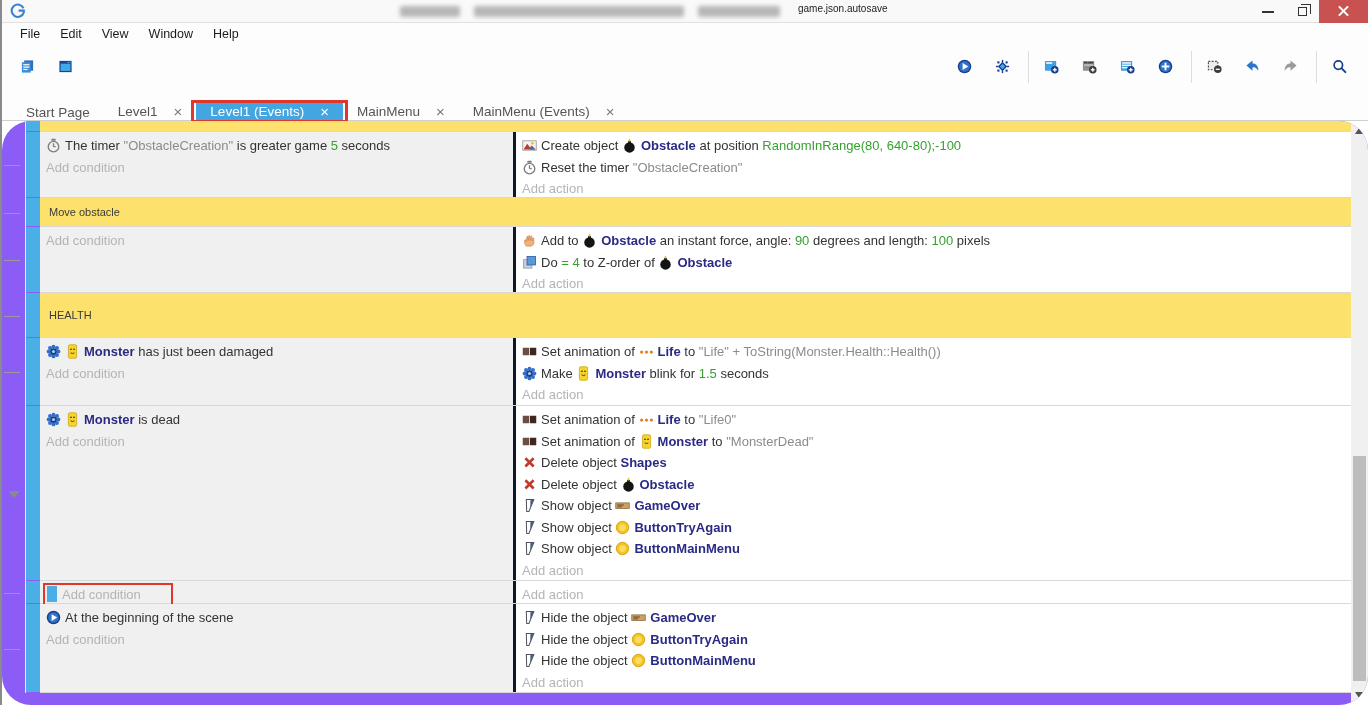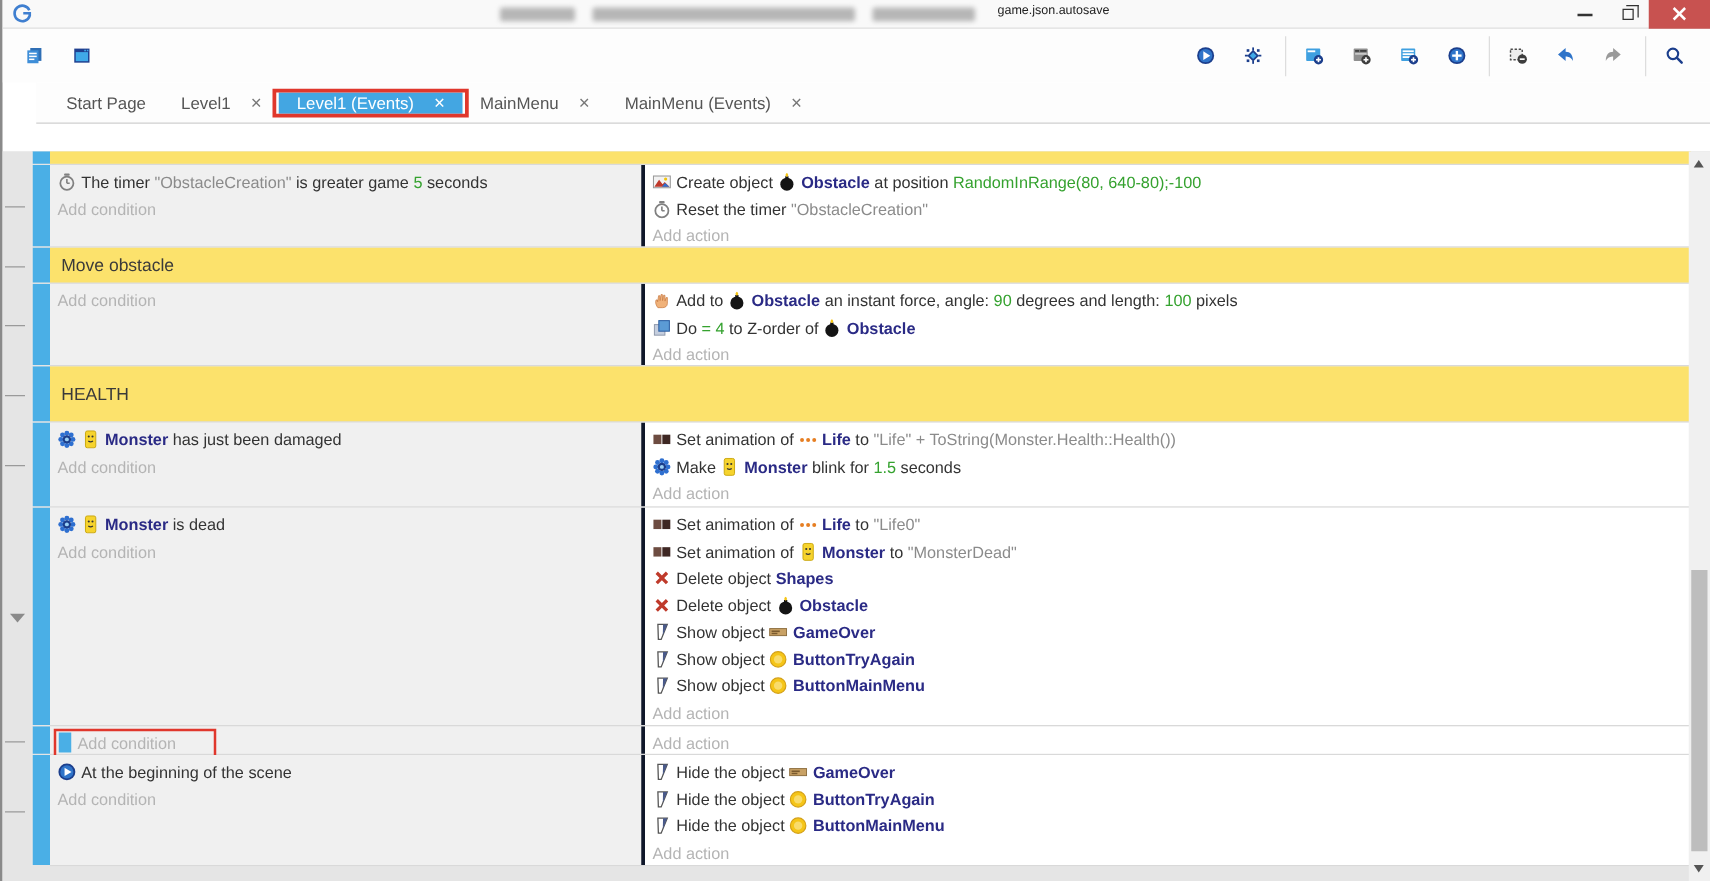--- a/index.html
+++ b/index.html
@@ -30,40 +30,40 @@
   .menu-item { font-size:12.5px; color:#1a1a1a; padding:2px 10px; cursor:default; }
 
   
   .toolbar { height:43px; background:#fdfdfd; display:flex; align-items:center; padding:0 8px; }
   .tb-btn { width:38px; height:38px; display:flex; align-items:center; justify-content:center; }
   .tb-btn svg { width:31px; height:31px; }
   .tb-sep { width:1px; height:32px; background:#ddd; margin:0 5px; }
   .tb-spacer { flex:1; }
 
   
-  .tabbar { height:33px; background:#fdfdfd; display:flex; align-items:center; padding-left:10px; border-bottom:1px solid #cfcfcf;margin-left:27px; }
+  .tabbar { height:33px; background:#fdfdfd; display:flex; align-items:flex-end; padding-left:10px; border-bottom:1px solid #cfcfcf; }
   .tab { display:flex; align-items:center; padding:0 14px; font-size:13.5px; color:#555; position:relative; gap:16px; }
   .tab-close { font-size:15px; color:#777; }
   .tab.active { background:#43a6e2; color:#fff; }
   .tab.active .tab-close { color:#fff; }
   .tab.annotated::after { content:""; position:absolute; left:-5px; right:-5px; top:-3px; bottom:-3px;
                           border:3px solid #e0372c; pointer-events:none; }
 
   
-  .events { position:absolute; top:121px; left:0; right:0; bottom:0; background:#e5e5e5; overflow:hidden; }
+  .events { position:absolute; top:121px; left:0; right:0; bottom:0; background:#8b5cf6; overflow:hidden;border-radius:29px; }
   .rows { position:absolute; left:0; top:0; width:1351px; }
   .ev-row { display:flex; align-items:stretch; overflow:hidden; }
   .row-gutter { width:24px; position:relative; border-right:1px solid #e8e8e8; flex-shrink:0; }
   .row-gutter.tick::after { content:""; position:absolute; left:2px; top:50%; width:16px; height:1px; background:#9a9a9a; }
   .row-gutter.tri::before { content:""; position:absolute; left:6px; top:calc(50% - 3px); border-left:6px solid transparent;
                             border-right:6px solid transparent; border-top:7px solid #8a8a8a; }
   .row-bar { width:14px; background:#4aafe6; flex-shrink:0; margin-bottom:1px; }
   .row-content { flex:1; display:flex; border-bottom:1px solid #d9d9d9; min-width:0; }
   .comment { flex:1; background:#fce26c; display:flex; align-items:center; padding-left:9px;
-             font-size:14px; color:#3a3a3a; }
+             font-size:11px; color:#3a3a3a; }
   .cond { width:473px; flex-shrink:0; background:#f0f0f0; padding-top:3px; }
   .act { flex:1; background:#fff; border-left:3px solid #0f172a; padding-top:3px; min-width:0; }
   .ev-line { display:flex; align-items:center; height:21.5px; padding-left:6px; font-size:13px; white-space:pre; }
   .icn { display:inline-flex; width:15px; height:15px; margin-right:4px; flex-shrink:0; }
   .icn svg { width:15px; height:15px; }
   .s-plain { color:#333; } .s-obj { color:#2a2a85; font-weight:bold; }
   .s-str { color:#8b8b8b; } .s-val { color:#35a22f; }
   .ph { color:#b4b4b4; }
   .red-annot { display:inline-flex; align-items:center; border:2px solid #e0372c; padding:1px 30px 2px 2px; margin-left:-3px; }
   .cursor-sq { display:inline-block; width:10px; height:16px; background:#4aafe6; margin-right:5px; }
@@ -98,20 +98,27 @@
       <span class="win-btn">
           <span class="sq"></span>
         </span>
       <span class="win-btn close">
           <i></i>
           <i></i>
         </span>
     </div>
   </div>
 
+  <div class="menubar">
+    <span class="menu-item">File</span>
+    <span class="menu-item">Edit</span>
+    <span class="menu-item">View</span>
+    <span class="menu-item">Window</span>
+    <span class="menu-item">Help</span>
+  </div>
 
   <div class="toolbar" id="toolbar">
       <span class="tb-btn">
         <span class="icn">
           <svg viewBox="0 0 32 32">
             <rect x="9" y="3" width="19" height="22" fill="#2f6fb5"></rect>
             <rect x="4" y="7" width="19" height="22" fill="#3e8ed8"></rect>
             <rect x="7" y="11" width="13" height="2.6" fill="#fff"></rect>
             <rect x="7" y="16" width="13" height="2.6" fill="#fff"></rect>
             <rect x="7" y="21" width="9" height="2.6" fill="#fff"></rect>

